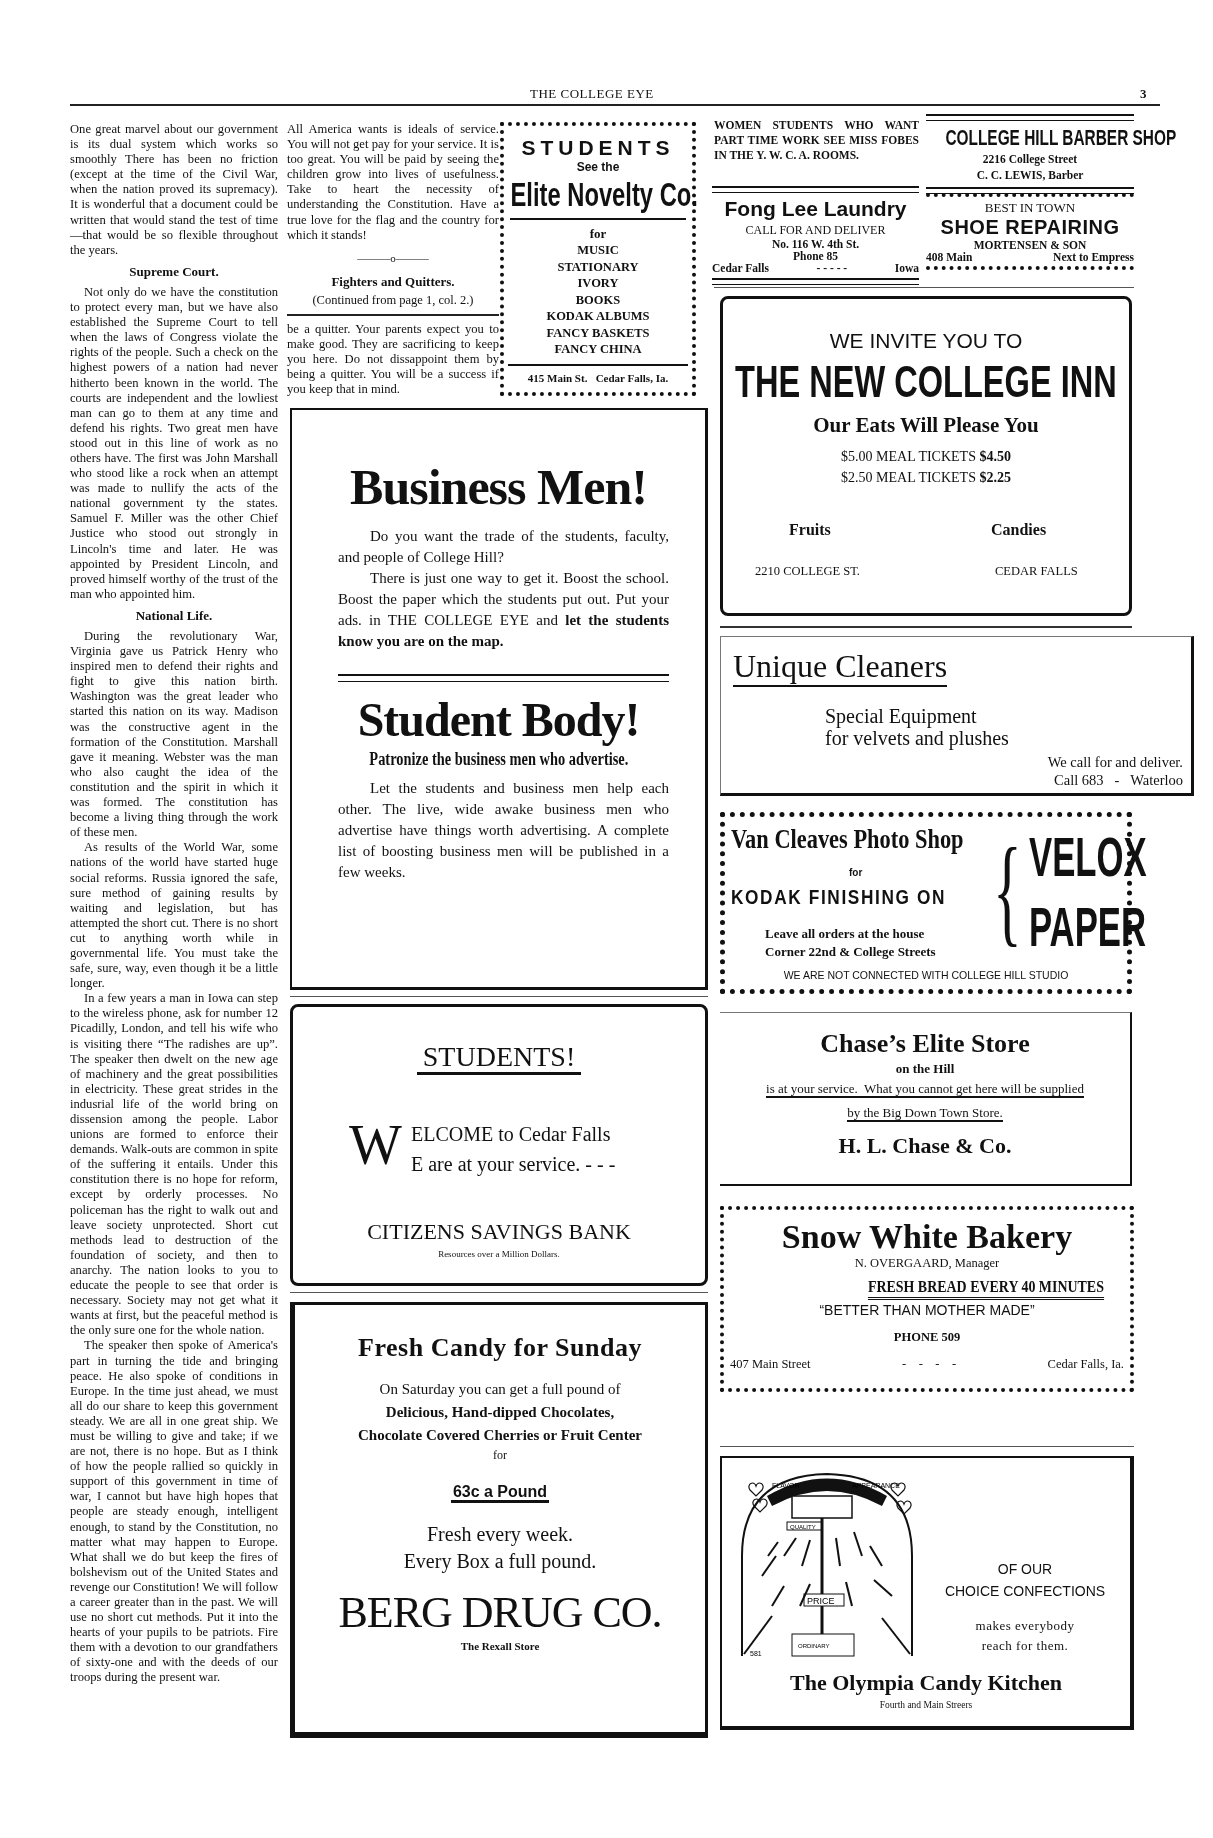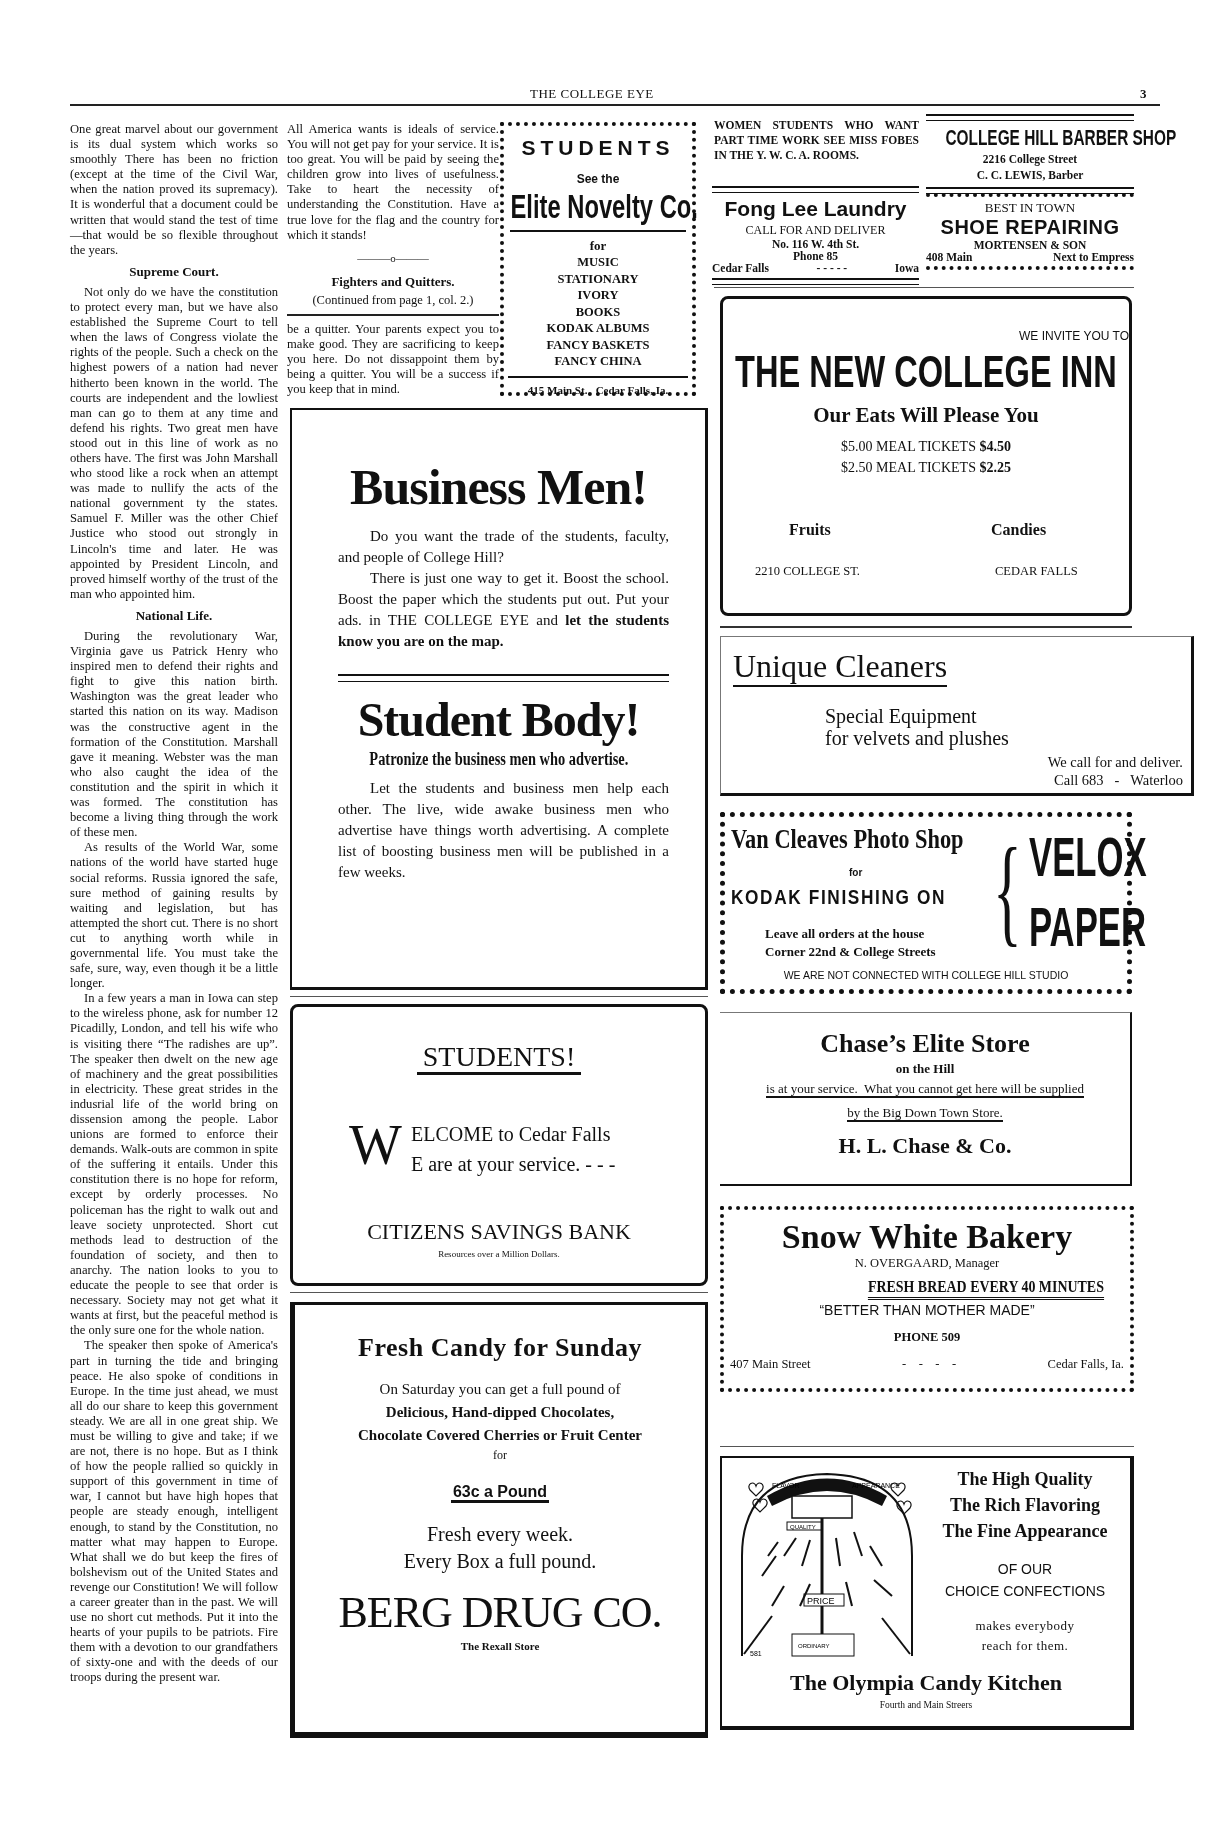--- a/index.html
+++ b/index.html
@@ -50,21 +50,21 @@
   <p class="noind">All America wants is ideals of service. You will not get pay for your service. It is too great. You will be paid by seeing the children grow into lives of usefulness. Take to heart the necessity of understanding the Constitution. Have a true love for the flag and the country for which it stands!</p>
   <div class="c" style="margin:8px 0 8px;font-size:11px;">———o———</div>
   <h4 style="margin:2px 0 4px;">Fighters and Quitters.</h4>
   <div class="cont">(Continued from page 1, col. 2.)</div>
   <div class="hr"></div>
   <p class="noind">be a quitter. Your parents expect you to make good. They are sacrificing to keep you here. Do not dissappoint them by being a quitter. You will be a success if you keep that in mind.</p>
 </div>
 
 <div class="abs diamond" style="left:500px;top:122px;width:196px;height:274px;box-sizing:border-box;">
   <div class="c sans bold" style="font-size:21px;letter-spacing:5px;margin-top:10px;">STUDENTS</div>
-  <div class="c sans bold" style="font-size:12px;margin-top:12px;">See the</div>
+  <div class="c sans bold" style="font-size:12px;margin-top:0;">See the</div>
   <div class="c" style="margin-top:2px;"><span class="cond" style="font-size:33px;transform:scaleX(0.72);white-space:nowrap;margin:0 -30px;">Elite Novelty Co.</span></div>
   <div style="height:2px;background:#111;margin:4px 6px 6px;"></div>
   <div class="c bold" style="font-size:13px;">for</div>
   <div class="c bold" style="font-size:12.5px;line-height:16.5px;">
     <div>MUSIC</div>
     <div>STATIONARY</div>
     <div>IVORY</div>
     <div>BOOKS</div>
     <div>KODAK ALBUMS</div>
     <div>FANCY BASKETS</div>
@@ -106,21 +106,21 @@
   <div class="bold" style="font-size:11.5px;display:flex;justify-content:space-between;">
     <span>408 Main</span>
     <span>Next to Empress</span>
   </div>
   <div style="border-top:4px dotted #111;margin-top:3px;"></div>
 </div>
 
 <div class="sep" style="left:714px;top:287px;width:420px;height:1px;"></div>
 
 <div class="abs" style="left:720px;top:296px;width:412px;height:320px;border:3px solid #111;border-radius:8px;box-sizing:border-box;">
-  <div class="c sans" style="font-size:12px;margin-top:30px;text-align:right;">WE INVITE YOU TO</div>
+  <div class="c sans" style="font-size:21px;margin-top:30px;">WE INVITE YOU TO</div>
   <div class="c" style="margin-top:4px;"><span class="cond" style="font-size:44px;transform:scaleX(0.74);white-space:nowrap;margin:0 -60px;">THE NEW COLLEGE INN</span></div>
   <div class="c bold" style="font-size:21px;margin-top:6px;">Our Eats Will Please You</div>
   <div class="c" style="font-size:14px;margin-top:8px;line-height:21px;">
     <div><span>$5.00 MEAL TICKETS</span> <b>$4.50</b></div>
     <div><span>$2.50 MEAL TICKETS</span> <b>$2.25</b></div>
   </div>
   <div class="bold" style="font-size:16px;position:absolute;left:66px;top:222px;">Fruits</div>
   <div class="bold" style="font-size:16px;position:absolute;left:268px;top:222px;">Candies</div>
   <div style="font-size:12.5px;position:absolute;left:32px;top:265px;">2210 COLLEGE ST.</div>
   <div style="font-size:12.5px;position:absolute;left:272px;top:265px;">CEDAR FALLS</div>
@@ -208,25 +208,20 @@
     <text x="18" y="190" font-size="7" font-family="Liberation Sans, sans-serif">581</text>
     <text x="40" y="22" font-size="7" font-family="Liberation Sans, sans-serif">FLAVOR</text>
     <text x="120" y="22" font-size="7" font-family="Liberation Sans, sans-serif">APPEARANCE</text>
     <g fill="none" stroke="#111" stroke-width="1.2">
       <path d="M18 24 c-4 -6 4 -10 6 -4 c2 -6 10 -2 6 4 l-6 6 z"></path>
       <path d="M22 40 c-4 -6 4 -10 6 -4 c2 -6 10 -2 6 4 l-6 6 z"></path>
       <path d="M160 24 c-4 -6 4 -10 6 -4 c2 -6 10 -2 6 4 l-6 6 z"></path>
       <path d="M166 42 c-4 -6 4 -10 6 -4 c2 -6 10 -2 6 4 l-6 6 z"></path>
     </g>
   </svg>
-  <div class="c bold" style="position:absolute;left:200px;width:206px;top:8px;font-size:18px;line-height:26px;">
-    <div>The High Quality</div>
-    <div>The Rich Flavoring</div>
-    <div>The Fine Appearance</div>
-  </div>
   <div class="c sans" style="position:absolute;left:200px;width:206px;top:100px;font-size:14px;line-height:22px;">
     <div>OF OUR</div>
     <div>CHOICE CONFECTIONS</div>
   </div>
   <div class="c" style="position:absolute;left:200px;width:206px;top:158px;font-size:13px;line-height:20px;letter-spacing:0.5px;">
     <div>makes everybody</div>
     <div>reach for them.</div>
   </div>
   <div class="c bold" style="position:absolute;left:0;right:0;top:212px;font-size:22px;">The Olympia Candy Kitchen</div>
   <div class="c" style="position:absolute;left:0;right:0;top:242px;font-size:9.5px;">Fourth and Main Streers</div>

